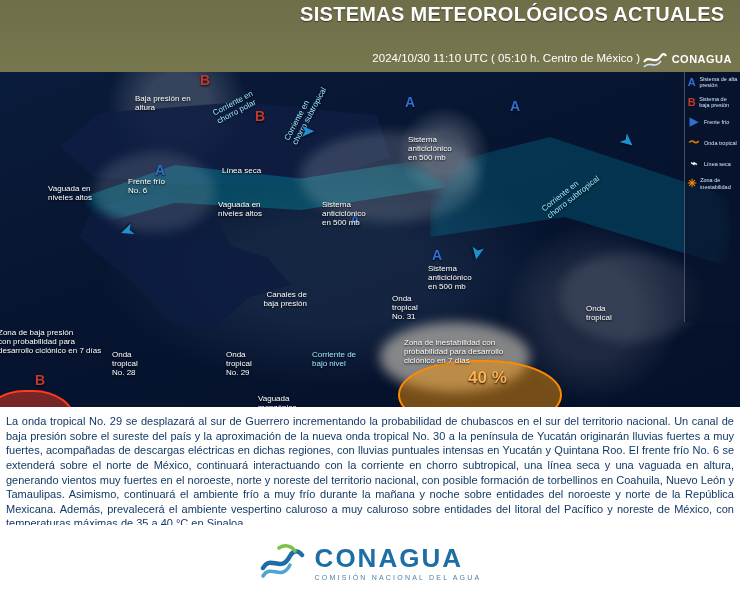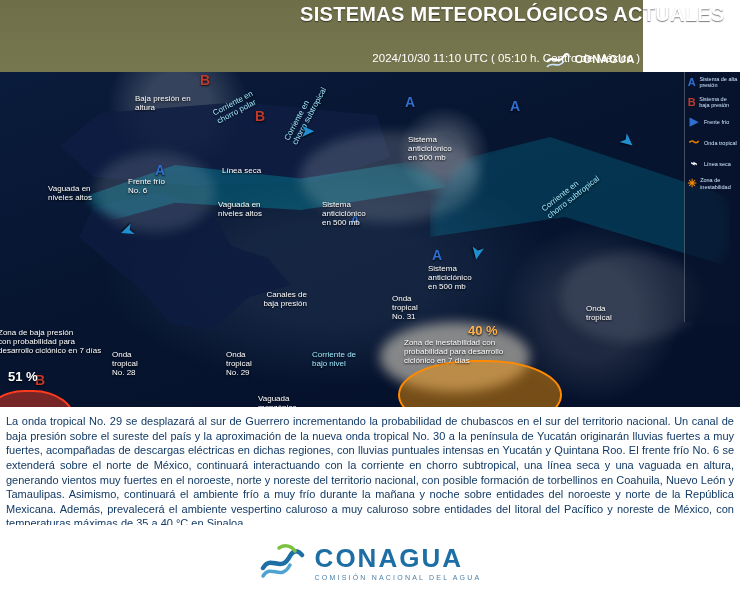--- a/index.html
+++ b/index.html
@@ -5,21 +5,21 @@
   html,body{margin:0;padding:0;}
   body{
     width:740px;height:600px;overflow:hidden;
     background:#ffffff;
     font-family:"Liberation Sans", sans-serif;
   }
   .page{position:relative;width:740px;height:600px;}
 
   
   .header{
-    position:absolute;left:0;top:0;width:643px;height:72px;
+    position:absolute;left:0;top:0;width:740px;height:72px;
     background:#6f6f4a;
     background:linear-gradient(180deg,#6e6e49 0%,#77774f 100%);
   }
   .header-title{
     position:absolute;left:300px;top:3px;width:440px;
     color:#ffffff;font-size:20px;font-weight:bold;letter-spacing:.3px;
     white-space:nowrap;overflow:hidden;
     text-shadow:0 1px 1px rgba(0,0,0,.5);
   }
   .header-sub{
@@ -82,21 +82,21 @@
     position:absolute;left:-18px;top:318px;width:90px;height:60px;
     background:rgba(255,60,30,.45);border:2px solid #ff3b1e;border-radius:50%/55%;
   }
 
   .mlabel{
     position:absolute;color:#ffffff;font-size:8px;line-height:1.15;
     text-shadow:0 1px 2px rgba(0,0,0,.95);white-space:pre-line;
   }
   .mlabel.cy{color:#9fe9ff;}
   .mlabel.or{color:#ffb24d;}
-  .mlabel.big{font-size:13px;font-weight:bold;}
+  .mlabel.big{font-size:17px;font-weight:bold;margin-top:44px;}
   .mlabel.red{color:#ffffff;}
   .letter{
     position:absolute;font-size:14px;font-weight:bold;
     text-shadow:0 1px 2px rgba(0,0,0,.9);
   }
   .letter.A{color:#2f6fd0;}
   .letter.B{color:#c0392b;}
   .arrow{position:absolute;color:#1f8fd0;font-size:18px;text-shadow:0 1px 2px #000;}
 
   

